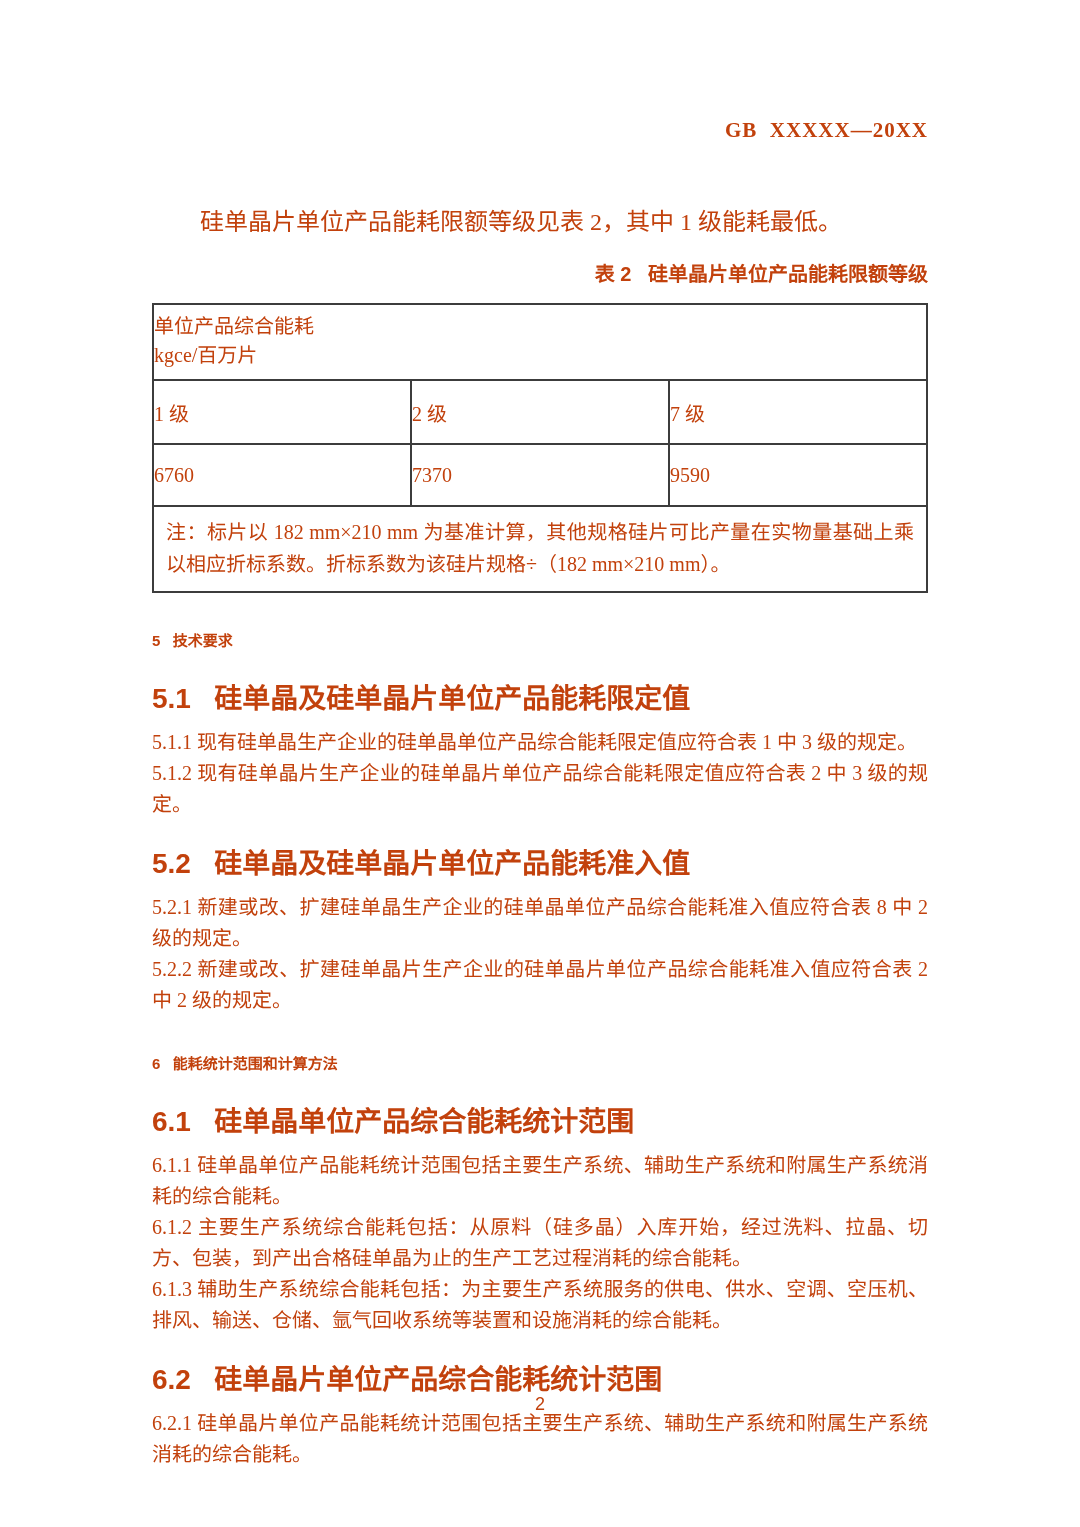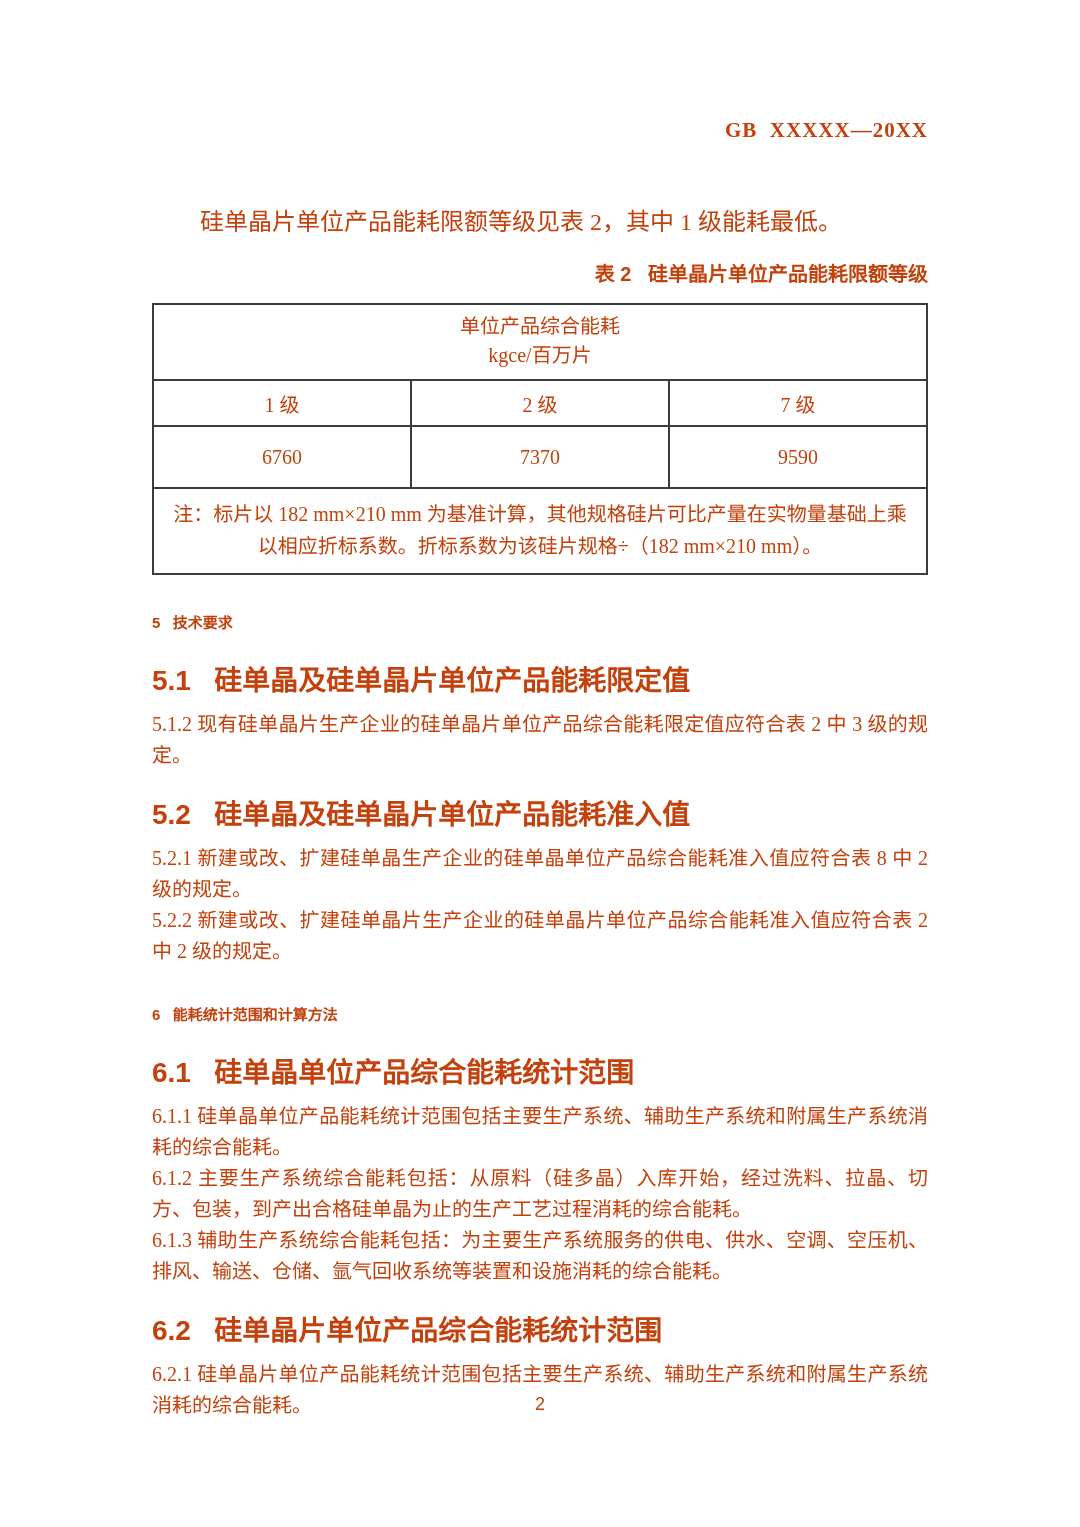--- a/index.html
+++ b/index.html
@@ -58,29 +58,28 @@
 
   
   table.limit-table {
     margin-top: 16px;
     width: 100%;
     border-collapse: collapse;
     table-layout: fixed;
   }
   table.limit-table td {
     border: 2px solid #3c3c3c;
-    text-align: center;
     vertical-align: middle;
     font-size: 20px;
   }
   td.table-head {
     padding: 7px 0 9px 0;
     line-height: 29px;
   }
-  tr.level-row td { height: 46px; border-radius: 26px; }
+  tr.level-row td { height: 64px; border-radius: 26px; }
   tr.value-row td { height: 62px; }
   td.table-note {
     padding: 9px 12px 11px 12px;
     text-align: justify;
     font-size: 19px;
     line-height: 32px;
   }
 
   
   .h1 {
@@ -151,20 +150,21 @@
         </tr>
         <tr>
           <td colspan="3" class="table-note">注：标片以 182 mm×210 mm 为基准计算，其他规格硅片可比产量在实物量基础上乘以相应折标系数。折标系数为该硅片规格÷（182 mm×210 mm）。</td>
         </tr>
       </tbody>
     </table>
 
     <div class="h1">5   技术要求</div>
 
     <div class="h2">5.1   硅单晶及硅单晶片单位产品能耗限定值</div>
+    <p class="clause">5.1.1 现有硅单晶生产企业的硅单晶单位产品综合能耗限定值应符合表 1 中 3 级的规定。</p>
     <p class="clause">5.1.2 现有硅单晶片生产企业的硅单晶片单位产品综合能耗限定值应符合表 2 中 3 级的规定。</p>
 
     <div class="h2">5.2   硅单晶及硅单晶片单位产品能耗准入值</div>
     <p class="clause">5.2.1 新建或改、扩建硅单晶生产企业的硅单晶单位产品综合能耗准入值应符合表 8 中 2 级的规定。</p>
     <p class="clause">5.2.2 新建或改、扩建硅单晶片生产企业的硅单晶片单位产品综合能耗准入值应符合表 2 中 2 级的规定。</p>
 
     <div class="h1">6   能耗统计范围和计算方法</div>
 
     <div class="h2">6.1   硅单晶单位产品综合能耗统计范围</div>
     <p class="clause">6.1.1 硅单晶单位产品能耗统计范围包括主要生产系统、辅助生产系统和附属生产系统消耗的综合能耗。</p>

